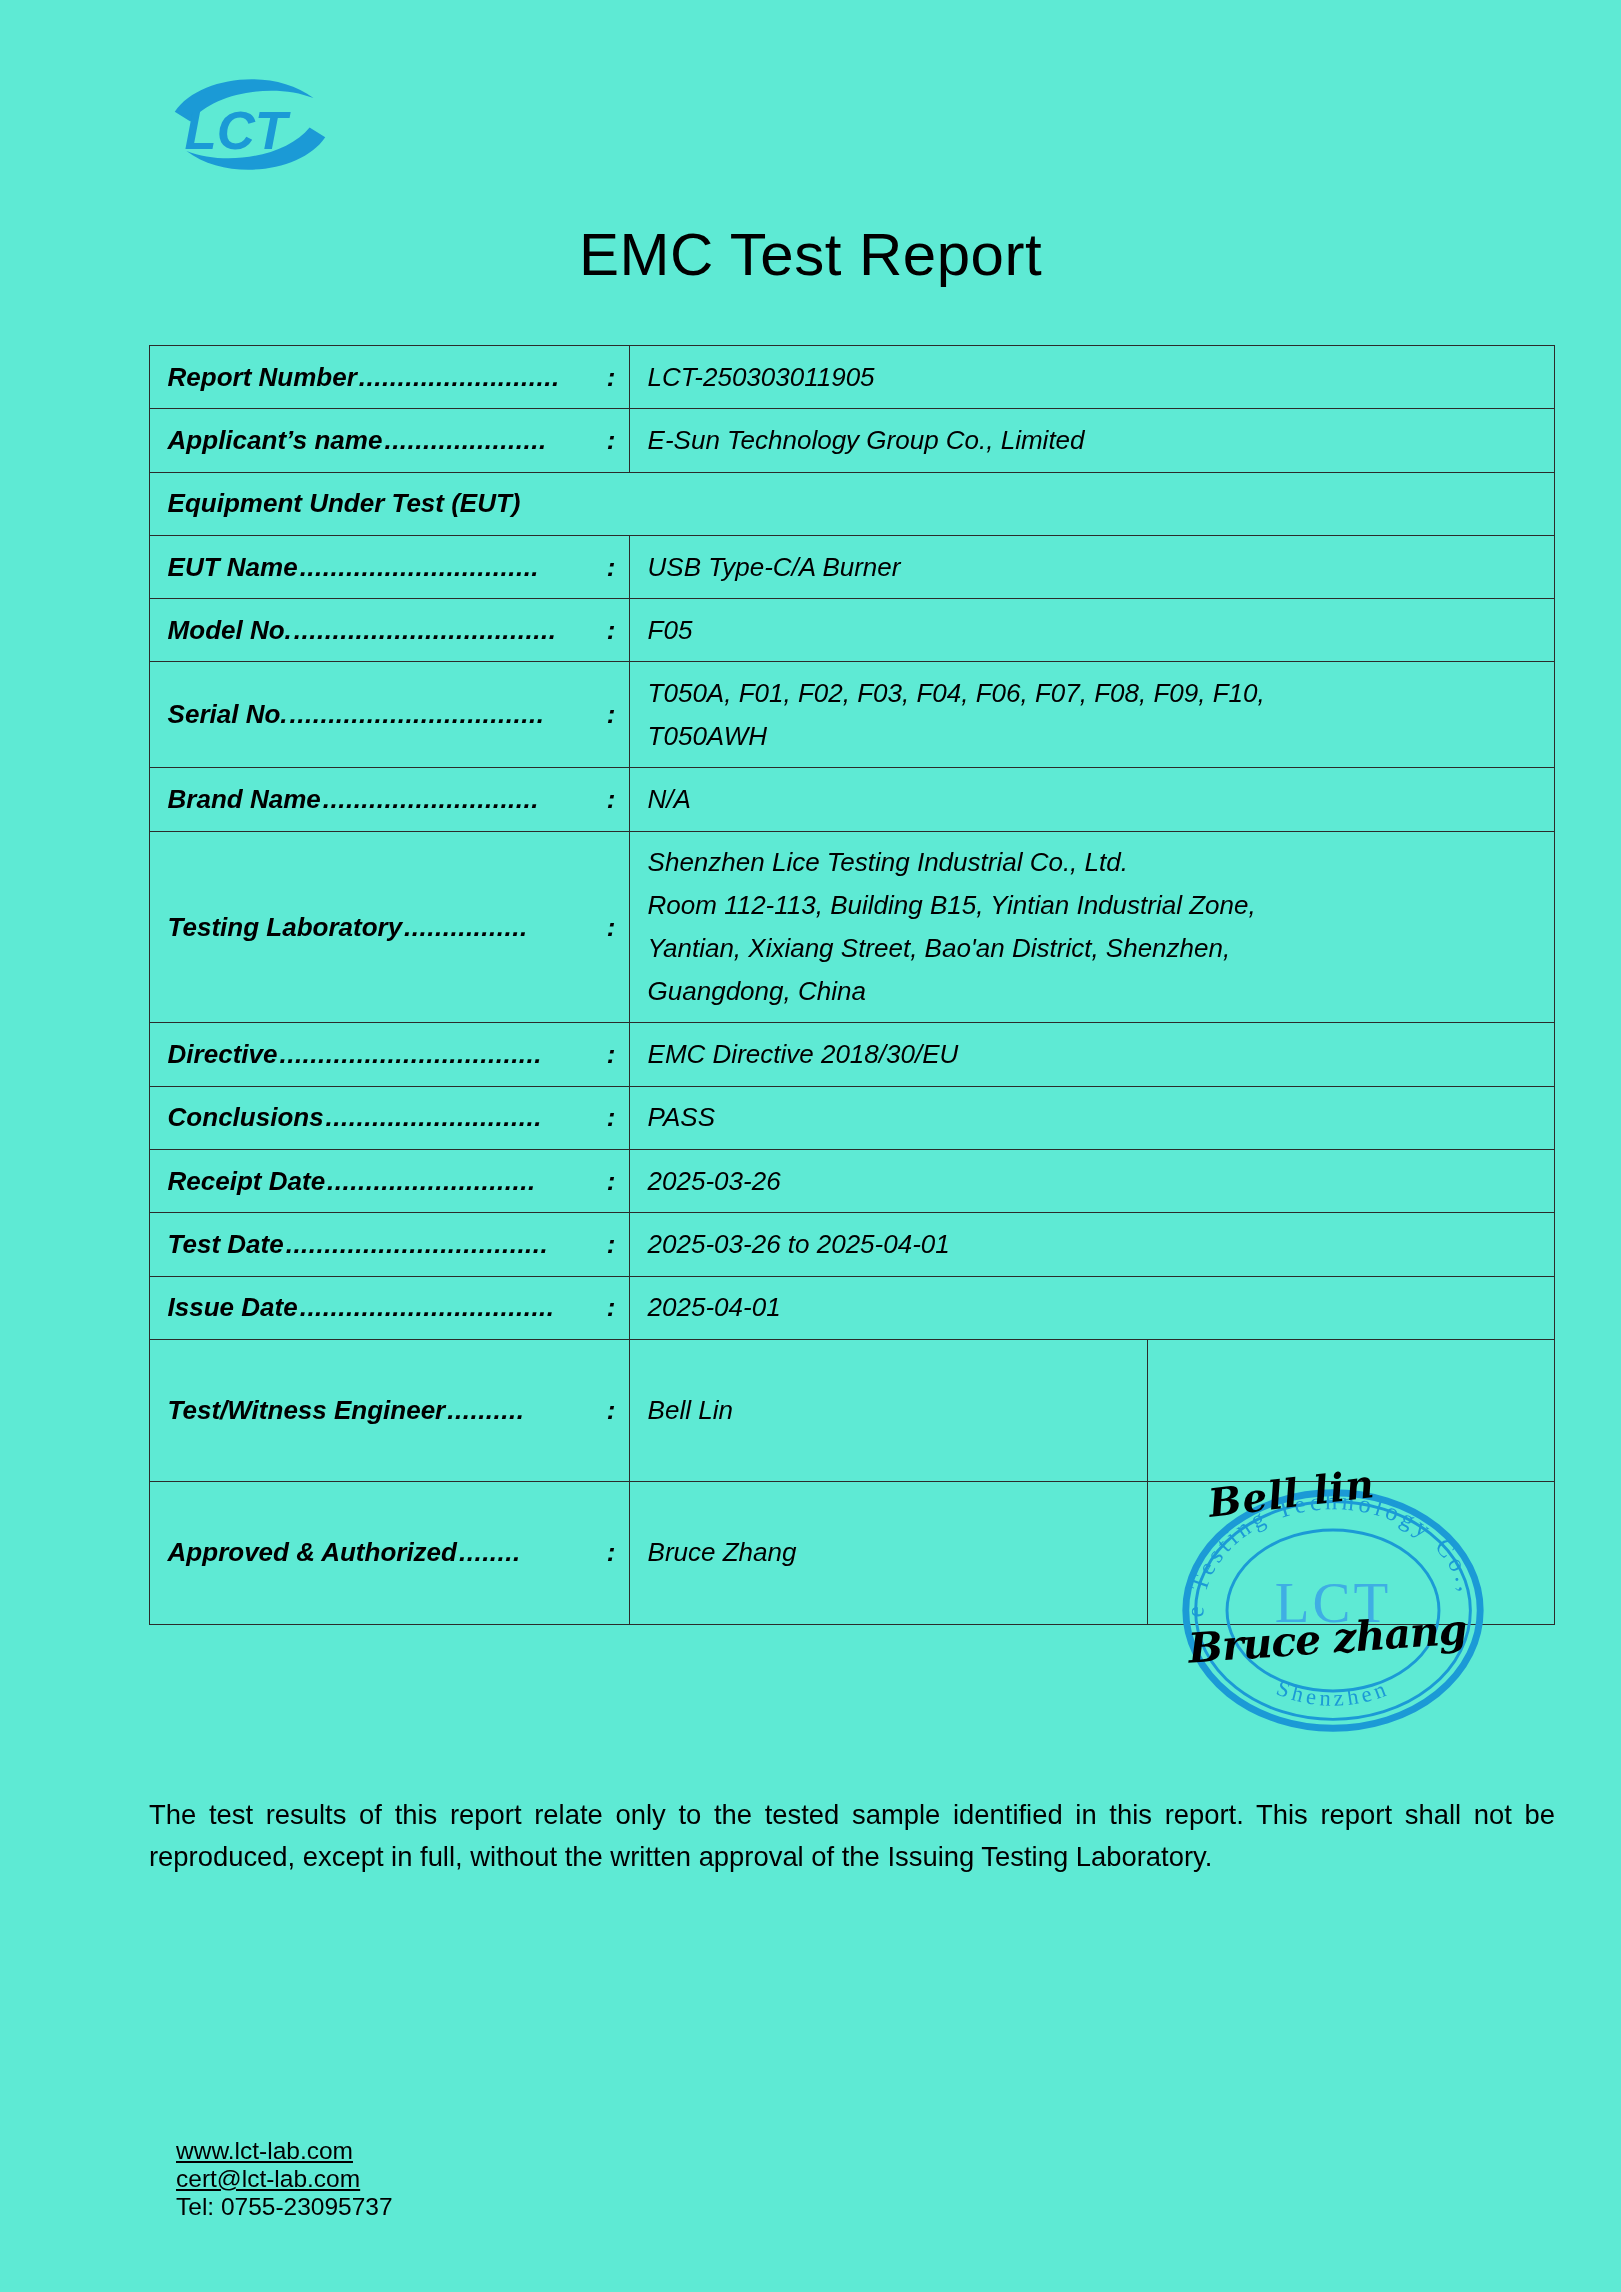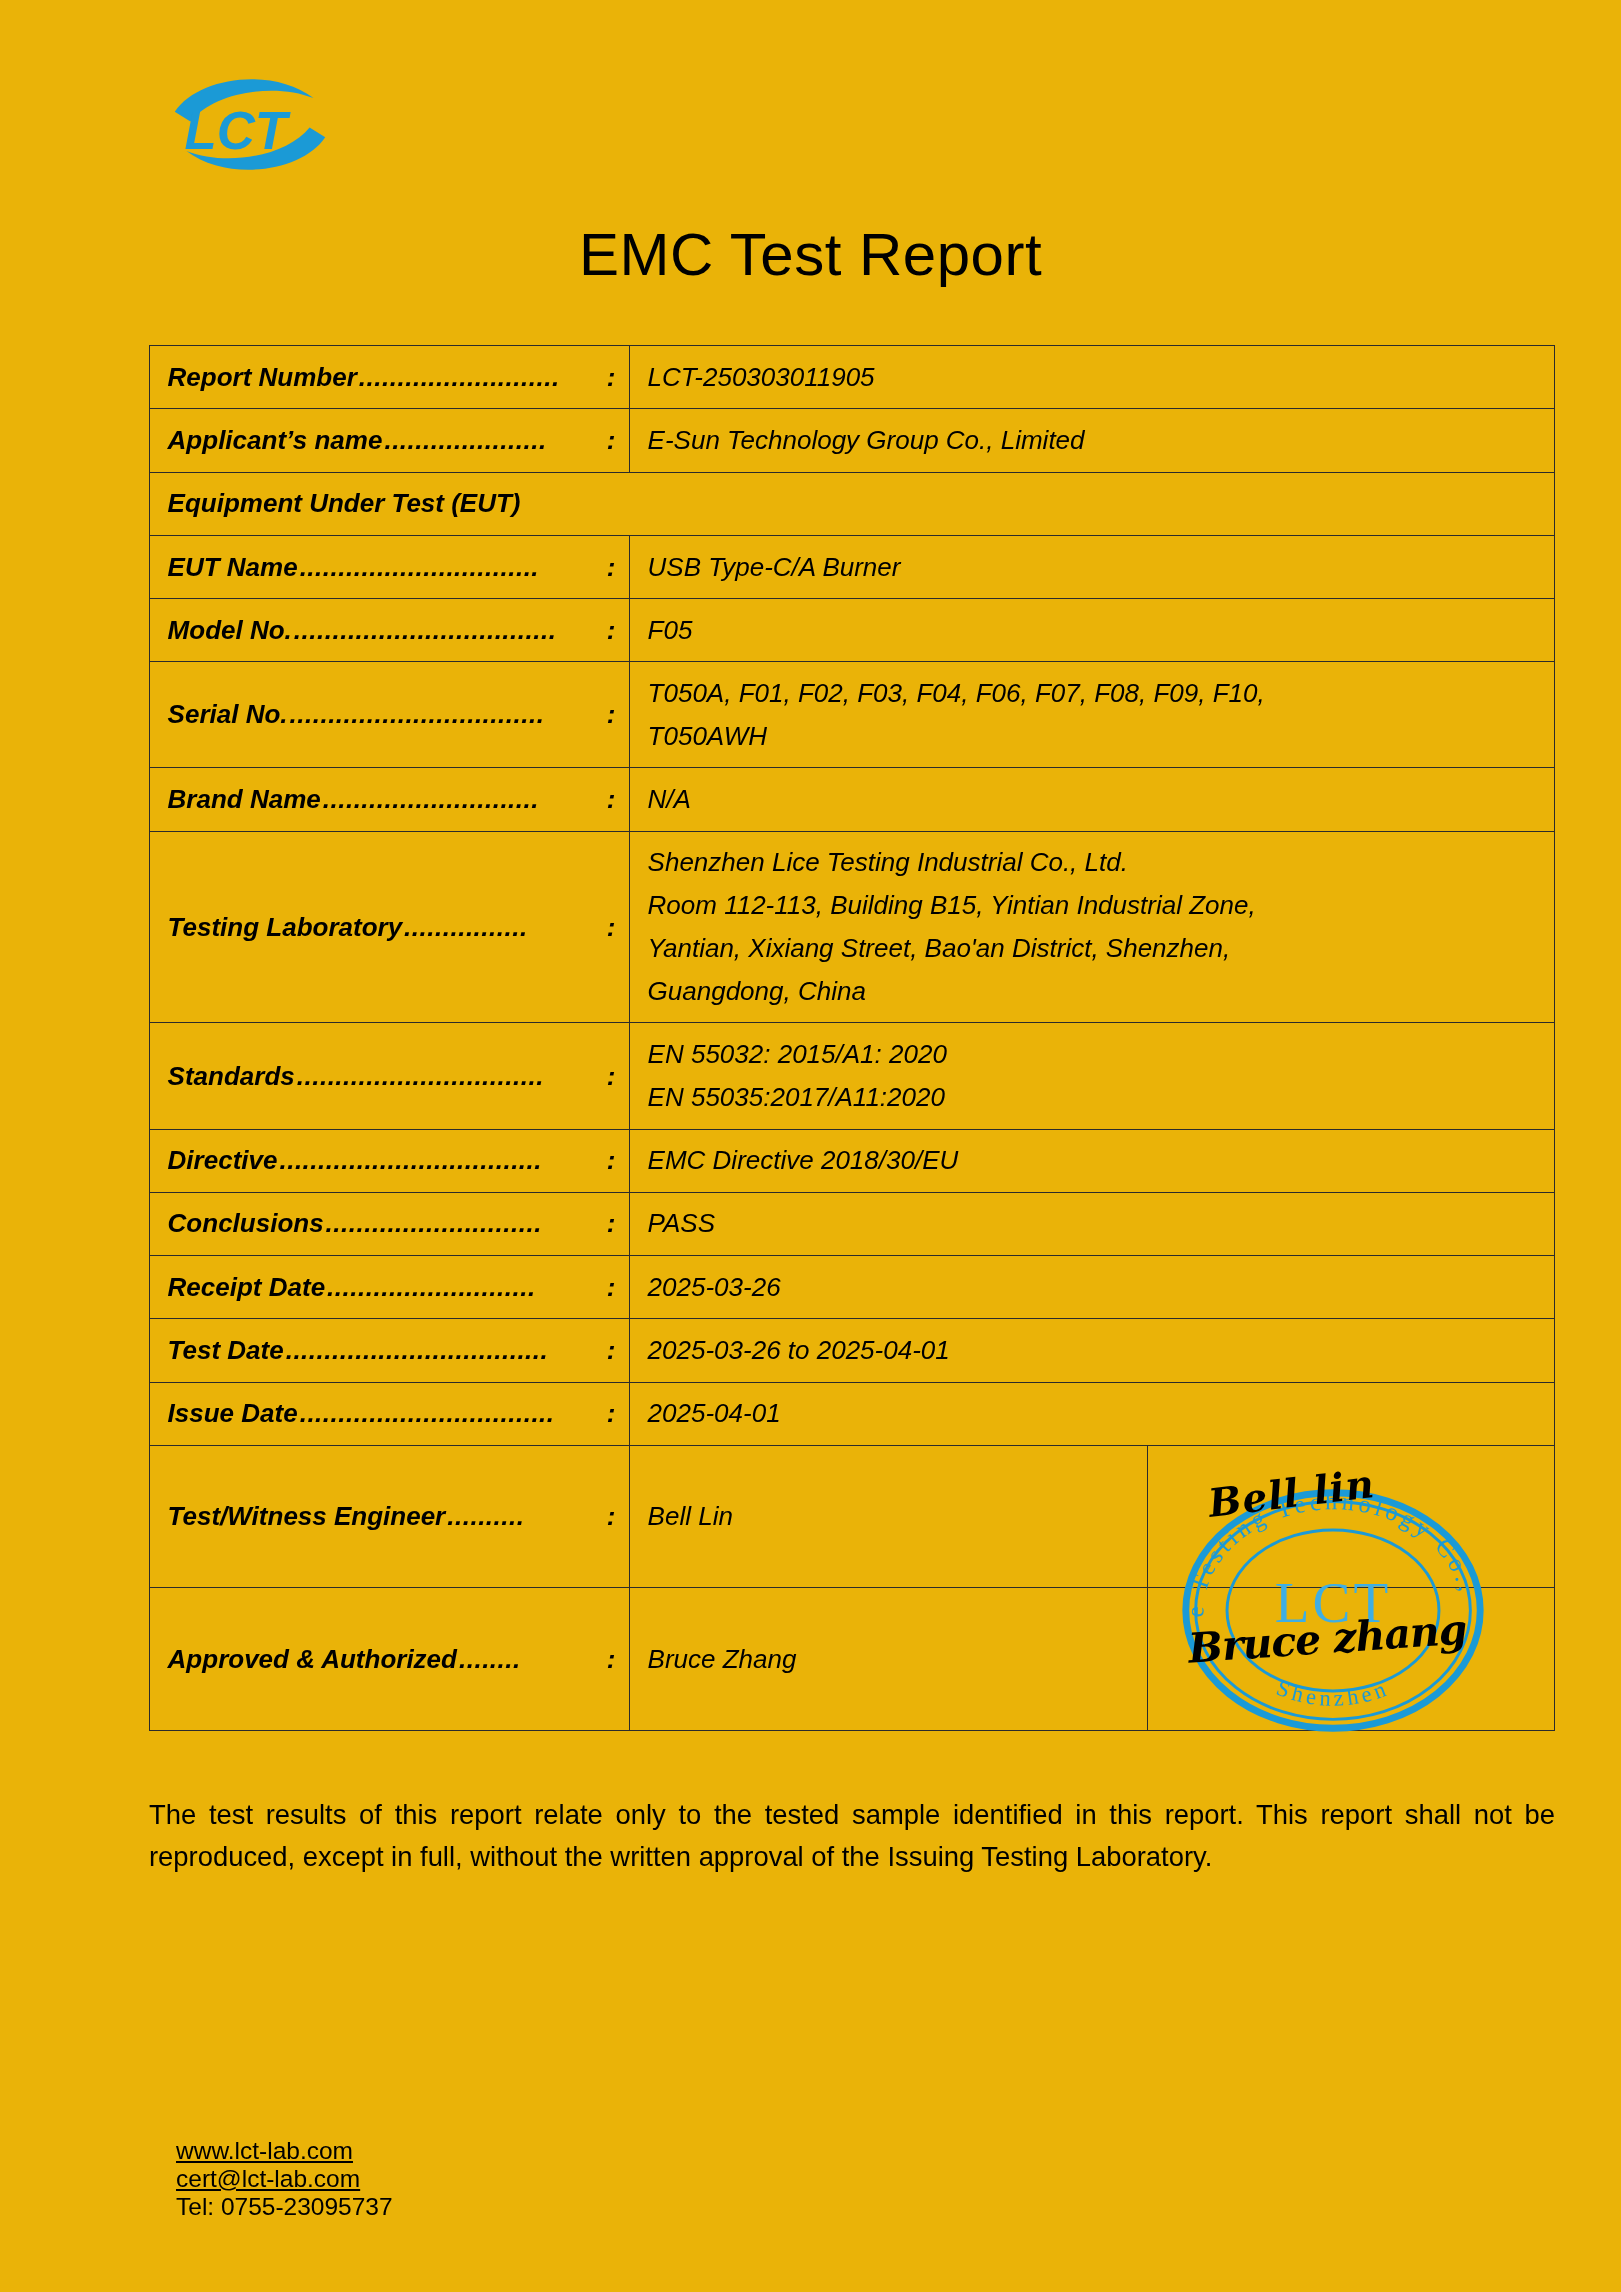--- a/index.html
+++ b/index.html
@@ -9,21 +9,21 @@
   }
   body {
     font-family: "Liberation Sans", sans-serif;
     color: #000000;
   }
   .page {
     position: relative;
     width: 1621px;
     height: 2293px;
     margin: 0 auto;
-    background: #eab308;
+    background: #5eead4;
     box-sizing: border-box;
     overflow: hidden;
   }
 
   
   .logo-wrap {
     position: absolute;
     left: 157px;
     top: 61px;
     width: 186px;
@@ -269,33 +269,20 @@
           </span>
         </td>
         <td class="val" colspan="2">
           <span class="line">Shenzhen Lice Testing Industrial Co., Ltd.</span>
           <span class="line">Room 112-113, Building B15, Yintian Industrial Zone,</span>
           <span class="line">Yantian, Xixiang Street, Bao'an District, Shenzhen,</span>
           <span class="line">Guangdong, China</span>
         </td>
       </tr>
 
-      <tr>
-        <td class="lbl">
-          <span class="lbl-row">
-            <span class="lbl-text">Standards</span>
-            <span class="lbl-dots">................................</span>
-            <span class="lbl-colon">:</span>
-          </span>
-        </td>
-        <td class="val" colspan="2">
-          <span class="line">EN 55032: 2015/A1: 2020</span>
-          <span class="line">EN 55035:2017/A11:2020</span>
-        </td>
-      </tr>
 
       <tr>
         <td class="lbl">
           <span class="lbl-row">
             <span class="lbl-text">Directive</span>
             <span class="lbl-dots">..................................</span>
             <span class="lbl-colon">:</span>
           </span>
         </td>
         <td class="val" colspan="2">

